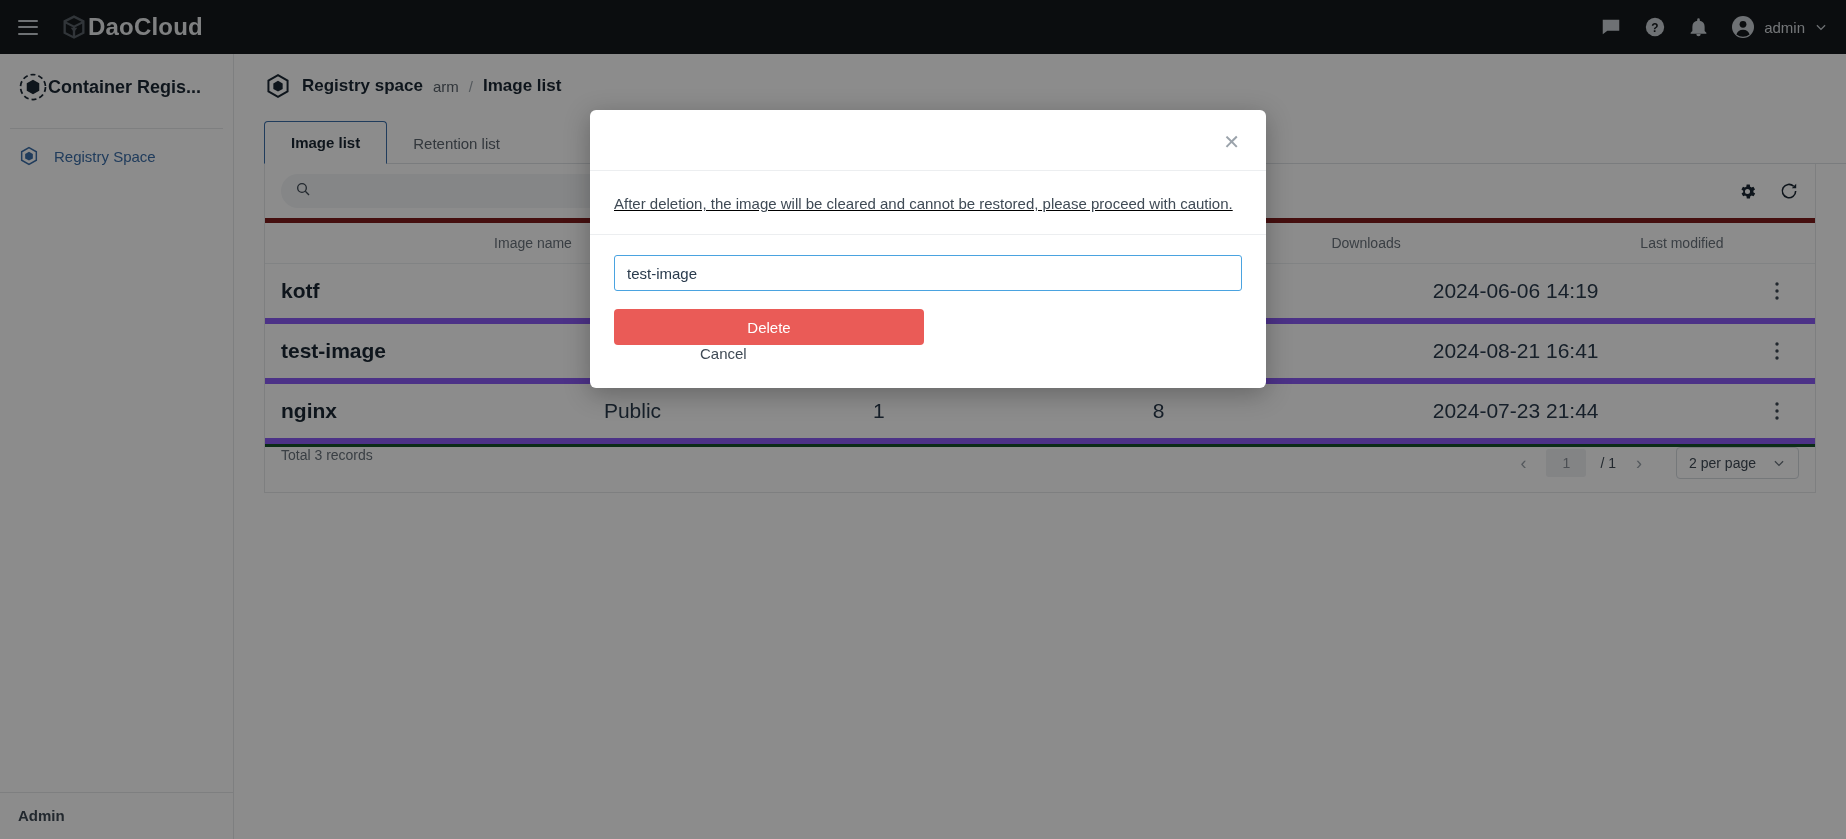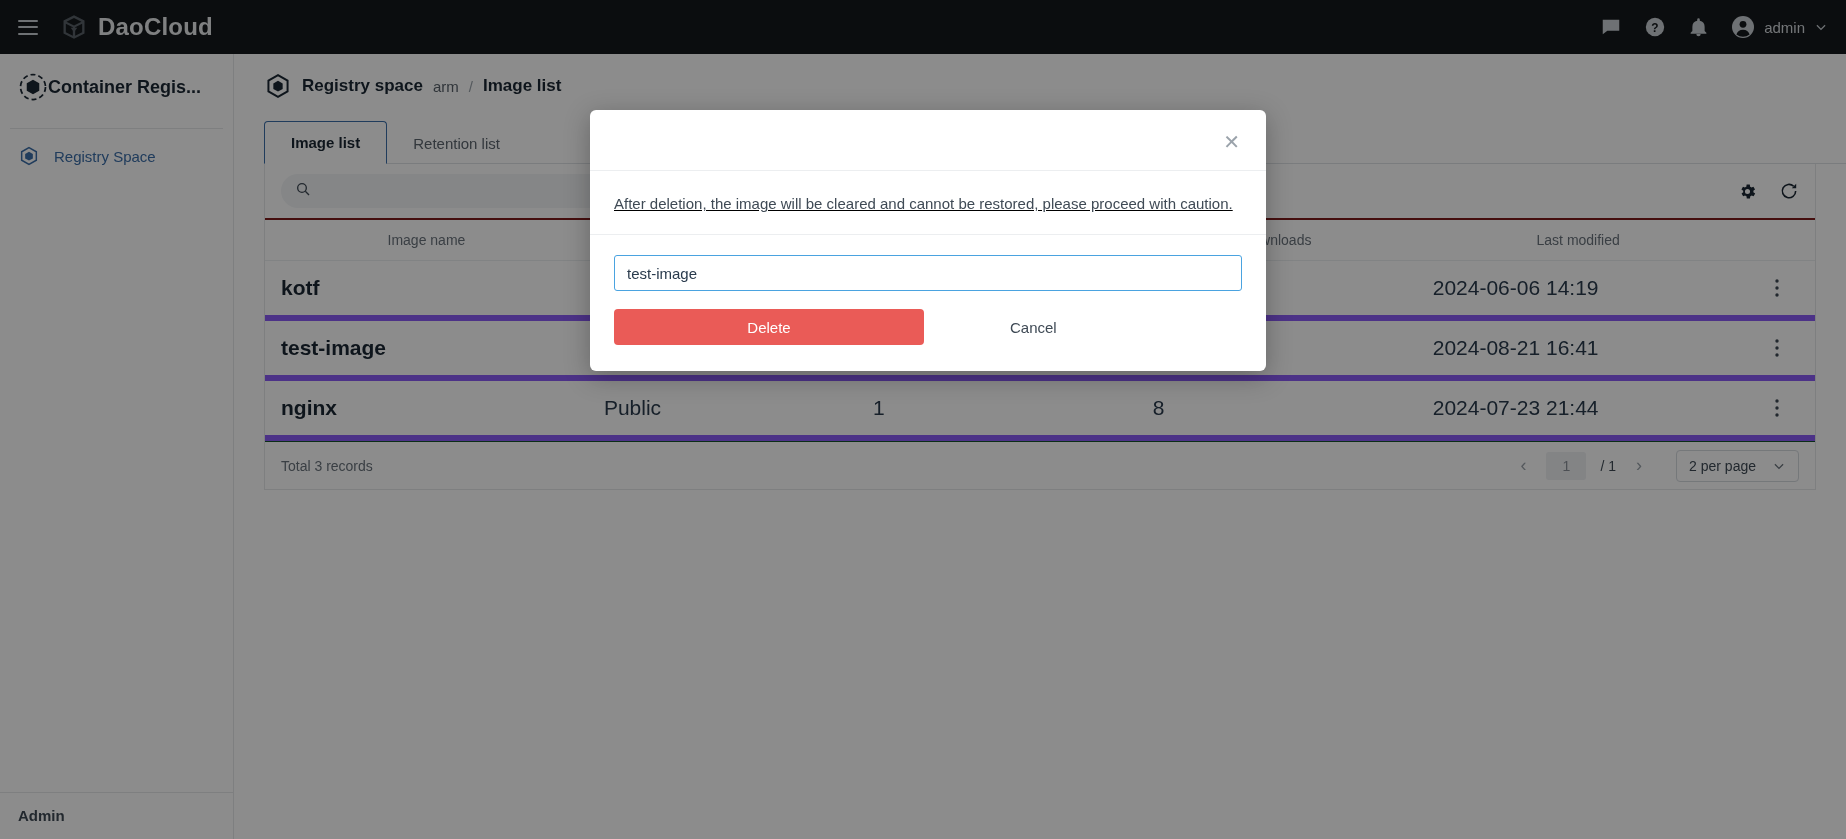--- a/index.html
+++ b/index.html
@@ -28,21 +28,21 @@
     background: #14181c;
     display: flex; align-items: center;
     z-index: 5;
   }
   .hamburger {
     width: 20px; height: 15px; margin-left: 18px; margin-right: 22px;
     display: flex; flex-direction: column; justify-content: space-between;
     cursor: pointer;
   }
   .hamburger span { display: block; height: 2px; background: #c9ced3; border-radius: 1px; }
-  .brand { display: flex; align-items: flex-end; gap: 10px; }
+  .brand { display: flex; align-items: flex-end; }
   .brand-name {
     color: #e8eaec; font-size: 24px; font-weight: 700; letter-spacing: .2px;
   }
   .topbar-right {
     margin-left: auto; display: flex; align-items: center; gap: 22px;
     padding-right: 18px;
   }
   .ti { color: #c9ced3; display: flex; align-items: center; cursor: pointer; }
   .user-chip { display: flex; align-items: center; gap: 9px; cursor: pointer; }
   .user-name { color: #d3d7db; font-size: 15px; }
@@ -124,40 +124,40 @@
   .search input {
     border: none; outline: none; background: transparent;
     font-size: 14px; color: #2a3b4d; width: 100%;
     font-family: "Liberation Sans", sans-serif;
   }
   .toolbar-right { margin-left: auto; display: flex; align-items: center; gap: 22px; }
   .tb-ic { color: #1b2733; display: flex; cursor: pointer; }
 
   table { width: 100%; border-collapse: collapse; }
   thead th {
-    text-align: center; font-size: 14px; font-weight: 400; color: #6a737c;
-    padding: 12px 16px; border-top: 2px solid #7f1d1d; border-bottom: 1px solid #eceef0;
+    text-align: right; font-size: 14px; font-weight: 400; color: #6a737c;
+    padding: 12px 16px; border-top: 5px solid #7f1d1d; border-bottom: 1px solid #eceef0;
     background: #fff;
   }
   tbody td {
     font-size: 21px; color: #2a3b4d; padding: 15px 16px;
     border-bottom: 6px solid #8b5cf6;
   }
   tbody td.name { font-weight: 700; color: #1b2733; }
   .col-name { width: 300px; }
   .col-type { width: 250px; }
   .col-tag  { width: 260px; }
   .col-down { width: 260px; }
   .col-mod  { width: 300px; }
   .col-act  { width: 70px; }
   .kebab { color: #3f4a55; display: flex; justify-content: center; cursor: pointer; }
 
   .tfoot {
-    height: 48px; display: flex; align-items: center; padding: 0 16px;
-    border-top: 1px solid #14532d;
+    height: 48px; display: flex; align-items: flex-start; padding: 0 16px;
+    border-top: 3px solid #14532d;
     gap: 20px;
   }
   .total { font-size: 14px; color: #6a737c; }
   .pager { margin-left: auto; display: flex; align-items: center; gap: 14px; }
   .pg-arrow { color: #9aa2aa; font-size: 18px; cursor: pointer; padding: 0 6px; }
   .pg-box {
     width: 40px; height: 28px; background: #eef0f2; border-radius: 3px;
     display: flex; align-items: center; justify-content: center;
     font-size: 14px; color: #8a9199;
   }
@@ -191,21 +191,21 @@
   .modal-form { padding: 20px 24px 26px 24px; }
   .modal-label { font-size: 15px; color: #3f4a55; margin-bottom: 14px; }
   .modal-label b { font-weight: 700; color: #1b2733; }
   .modal-input {
     width: 100%; height: 36px; border: 1px solid #4aa3e0; border-radius: 3px;
     padding: 0 12px; font-size: 15px; color: #2a3b4d; outline: none;
     font-family: "Liberation Sans", sans-serif;
     position: relative;
   }
   .input-wrap { position: relative; }
-  .modal-actions { display: flex; align-items: center; margin-top: 18px; }
+  .modal-actions { display: flex; align-items: flex-start; margin-top: 18px; flex-direction: column; }
   .btn-delete {
     width: 310px; height: 36px; background: #ea5b57; border: none;
     border-radius: 4px; color: #fff; font-size: 15px; cursor: pointer;
     font-family: "Liberation Sans", sans-serif;
   }
   .btn-cancel {
     background: transparent; border: none; color: #3f4a55; font-size: 15px;
     cursor: pointer; margin-left: 86px;
     font-family: "Liberation Sans", sans-serif;
   }

